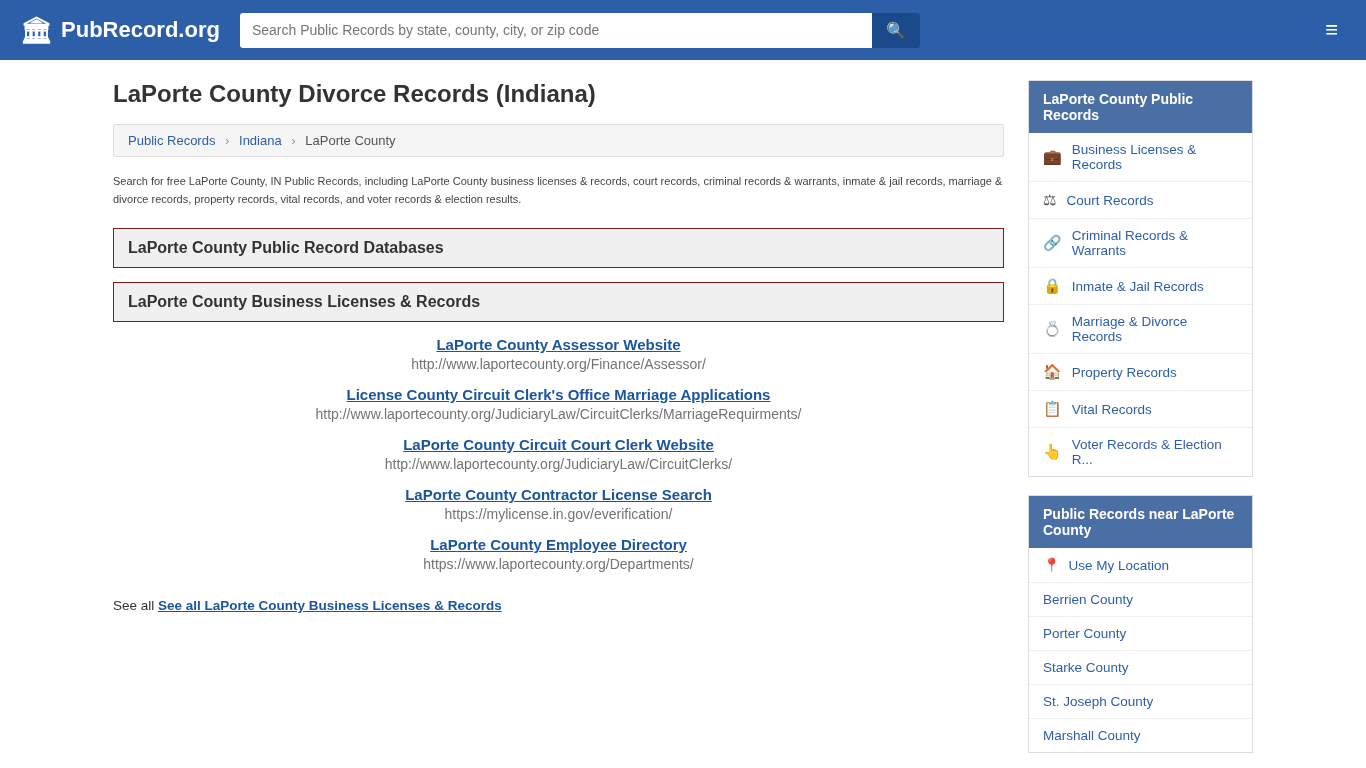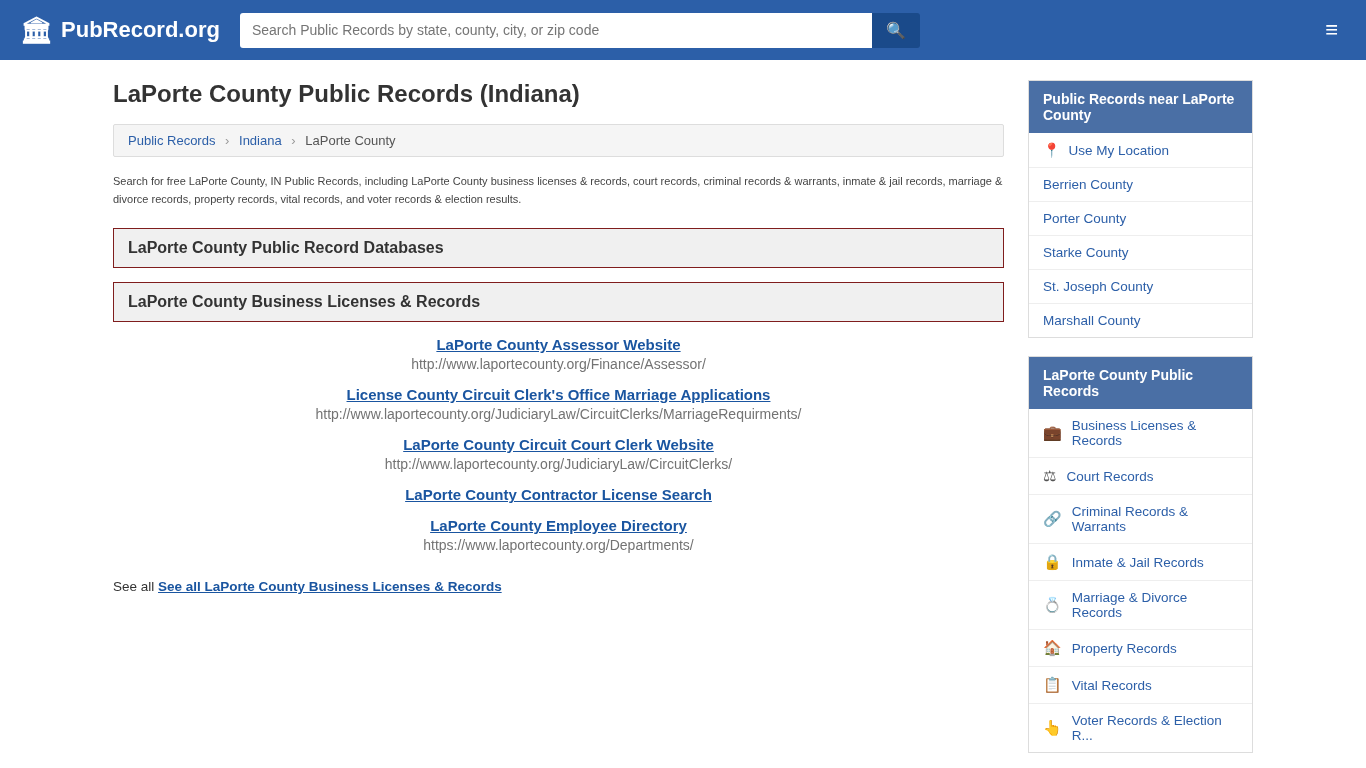--- a/index.html
+++ b/index.html
@@ -231,21 +231,21 @@
       <span>🔍</span>
     </button>
   </div>
   <button id="menu-button">≡</button>
 </header>
 
 <div id="main-container">
 
   <div id="content">
 
-    <h1 id="page-title">LaPorte County Public Records (Indiana)</h1>
+    <h1 id="page-title">LaPorte County Divorce Records (Indiana)</h1>
 
     <div id="breadcrumb">
       <a>Public Records</a>
       <span class="breadcrumb-sep">›</span>
       <a>Indiana</a>
       <span class="breadcrumb-sep">›</span>
       <span>LaPorte County</span>
     </div>
 
     <p id="intro-text">Search for free LaPorte County, IN Public Records, including LaPorte County business licenses &amp; records, court records, criminal records &amp; warrants, inmate &amp; jail records, marriage &amp; divorce records, property records, vital records, and voter records &amp; election results.</p>
@@ -264,82 +264,83 @@
       <span class="record-url">http://www.laportecounty.org/JudiciaryLaw/CircuitClerks/MarriageRequirments/</span>
     </div>
 
     <div class="record-item">
       <a class="record-link">LaPorte County Circuit Court Clerk Website</a>
       <span class="record-url">http://www.laportecounty.org/JudiciaryLaw/CircuitClerks/</span>
     </div>
 
     <div class="record-item">
       <a class="record-link">LaPorte County Contractor License Search</a>
+      <span class="record-url">https://mylicense.in.gov/everification/</span>
     </div>
 
     <div class="record-item">
       <a class="record-link">LaPorte County Employee Directory</a>
       <span class="record-url">https://www.laportecounty.org/Departments/</span>
     </div>
 
     <p class="see-all">
       See all <a>See all LaPorte County Business Licenses &amp; Records</a>
     </p>
 
   </div>
 
   <div id="sidebar">
+
+    <div class="sidebar-box">
+      <div class="sidebar-box-header">LaPorte County Public Records</div>
+
+      <a class="sidebar-item">
+        <span class="sidebar-icon">💼</span>
+        <span>Business Licenses &amp; Records</span>
+      </a>
+      <a class="sidebar-item">
+        <span class="sidebar-icon">⚖</span>
+        <span>Court Records</span>
+      </a>
+      <a class="sidebar-item">
+        <span class="sidebar-icon">🔗</span>
+        <span>Criminal Records &amp; Warrants</span>
+      </a>
+      <a class="sidebar-item">
+        <span class="sidebar-icon">🔒</span>
+        <span>Inmate &amp; Jail Records</span>
+      </a>
+      <a class="sidebar-item">
+        <span class="sidebar-icon">💍</span>
+        <span>Marriage &amp; Divorce Records</span>
+      </a>
+      <a class="sidebar-item">
+        <span class="sidebar-icon">🏠</span>
+        <span>Property Records</span>
+      </a>
+      <a class="sidebar-item">
+        <span class="sidebar-icon">📋</span>
+        <span>Vital Records</span>
+      </a>
+      <a class="sidebar-item">
+        <span class="sidebar-icon">👆</span>
+        <span>Voter Records &amp; Election R...</span>
+      </a>
+    </div>
 
     <div class="sidebar-box">
       <div class="nearby-header">Public Records near LaPorte County</div>
 
       <div class="nearby-location-item">
         <span class="location-pin">📍</span>
         <span>Use My Location</span>
       </div>
 
       <a class="nearby-county-item">Berrien County</a>
       <a class="nearby-county-item">Porter County</a>
       <a class="nearby-county-item">Starke County</a>
       <a class="nearby-county-item">St. Joseph County</a>
       <a class="nearby-county-item">Marshall County</a>
     </div>
 
-    <div class="sidebar-box">
-      <div class="sidebar-box-header">LaPorte County Public Records</div>
-
-      <a class="sidebar-item">
-        <span class="sidebar-icon">💼</span>
-        <span>Business Licenses &amp; Records</span>
-      </a>
-      <a class="sidebar-item">
-        <span class="sidebar-icon">⚖</span>
-        <span>Court Records</span>
-      </a>
-      <a class="sidebar-item">
-        <span class="sidebar-icon">🔗</span>
-        <span>Criminal Records &amp; Warrants</span>
-      </a>
-      <a class="sidebar-item">
-        <span class="sidebar-icon">🔒</span>
-        <span>Inmate &amp; Jail Records</span>
-      </a>
-      <a class="sidebar-item">
-        <span class="sidebar-icon">💍</span>
-        <span>Marriage &amp; Divorce Records</span>
-      </a>
-      <a class="sidebar-item">
-        <span class="sidebar-icon">🏠</span>
-        <span>Property Records</span>
-      </a>
-      <a class="sidebar-item">
-        <span class="sidebar-icon">📋</span>
-        <span>Vital Records</span>
-      </a>
-      <a class="sidebar-item">
-        <span class="sidebar-icon">👆</span>
-        <span>Voter Records &amp; Election R...</span>
-      </a>
-    </div>
-
   </div>
 
 </div>
 
 </body></html>

